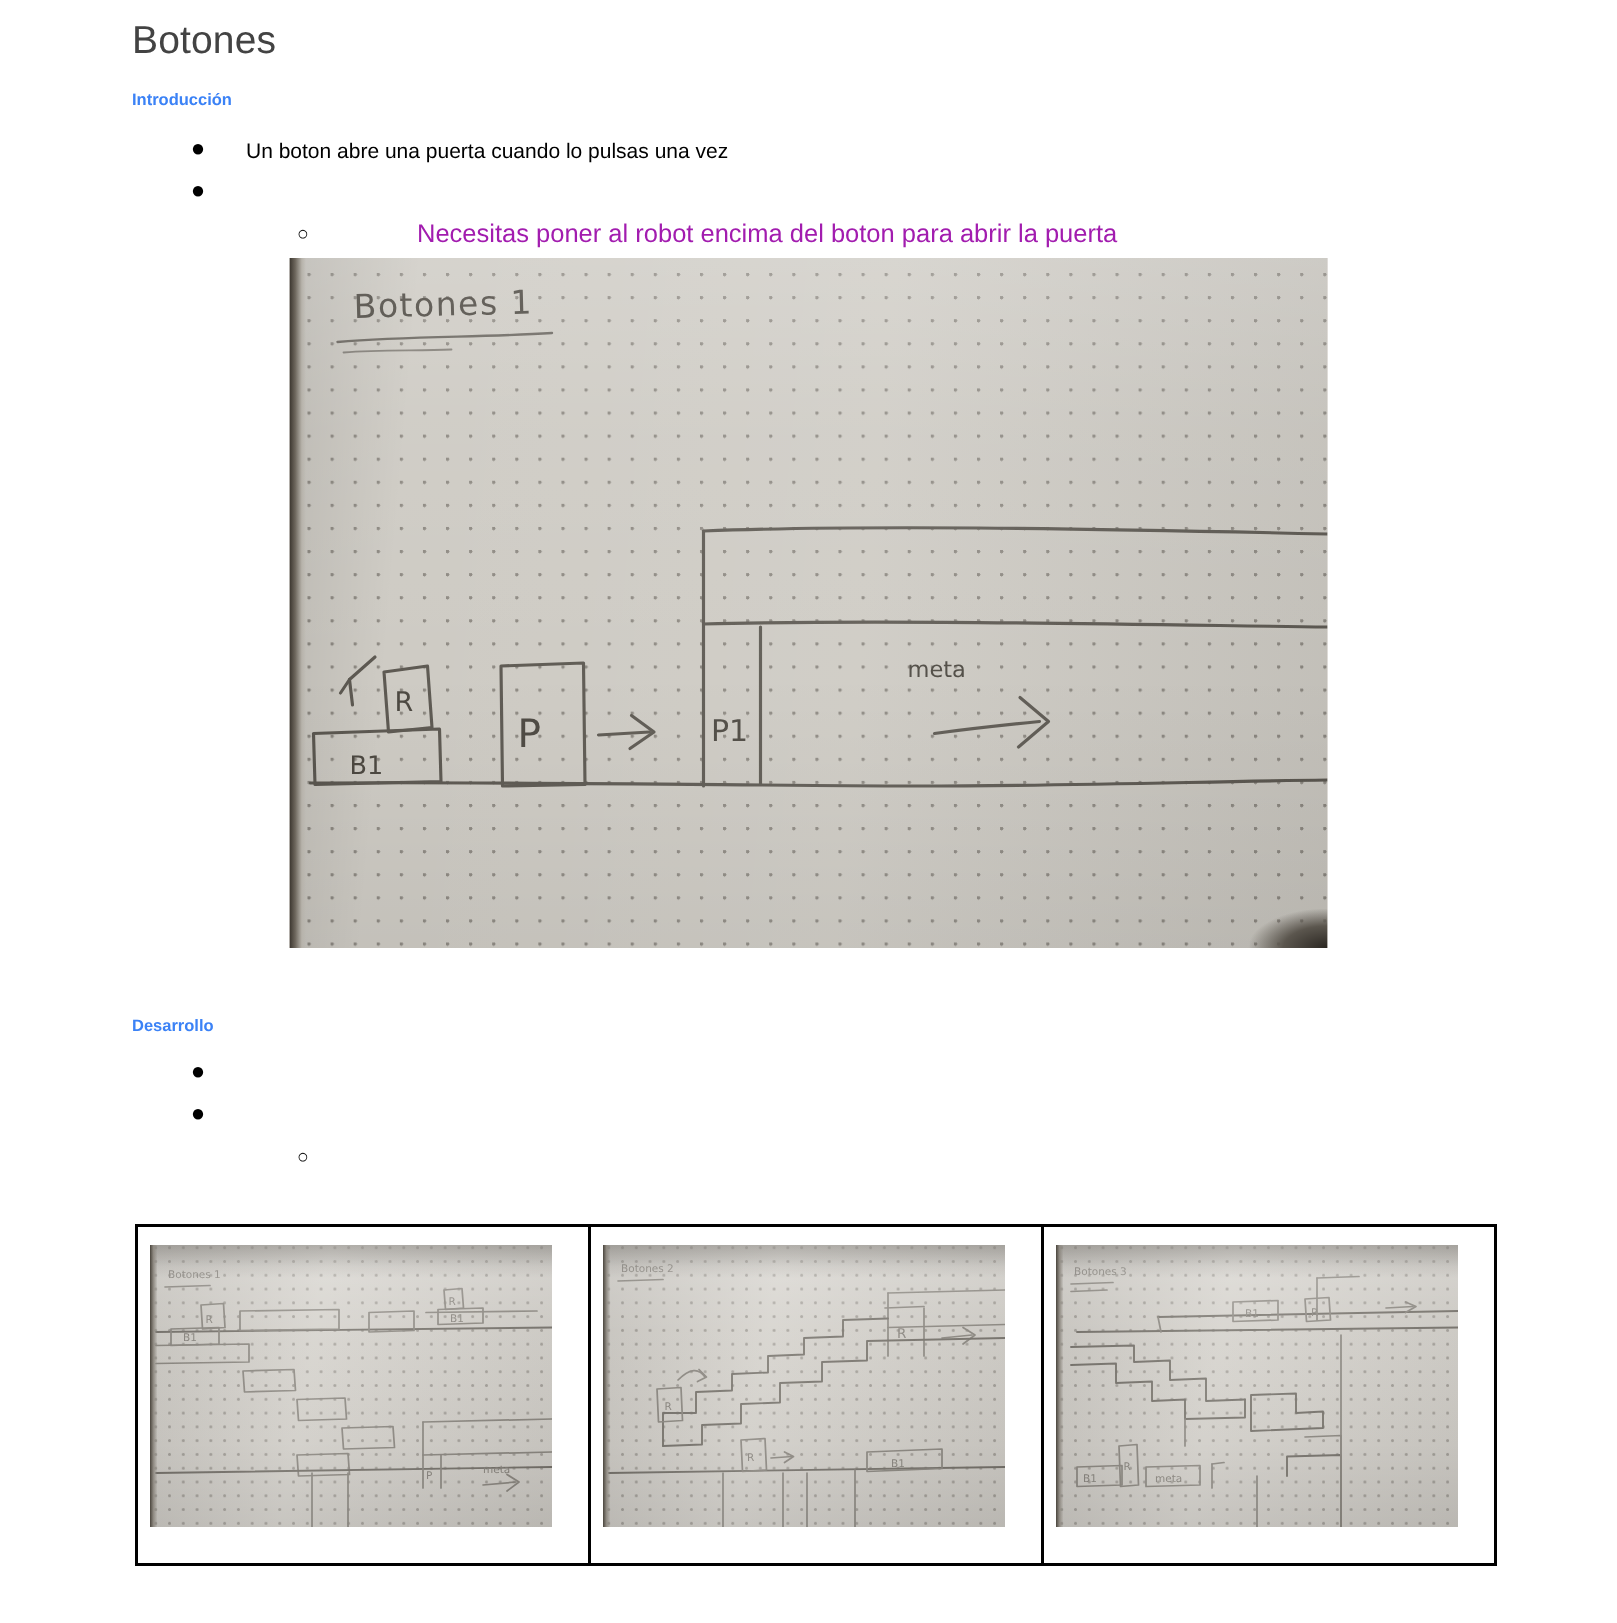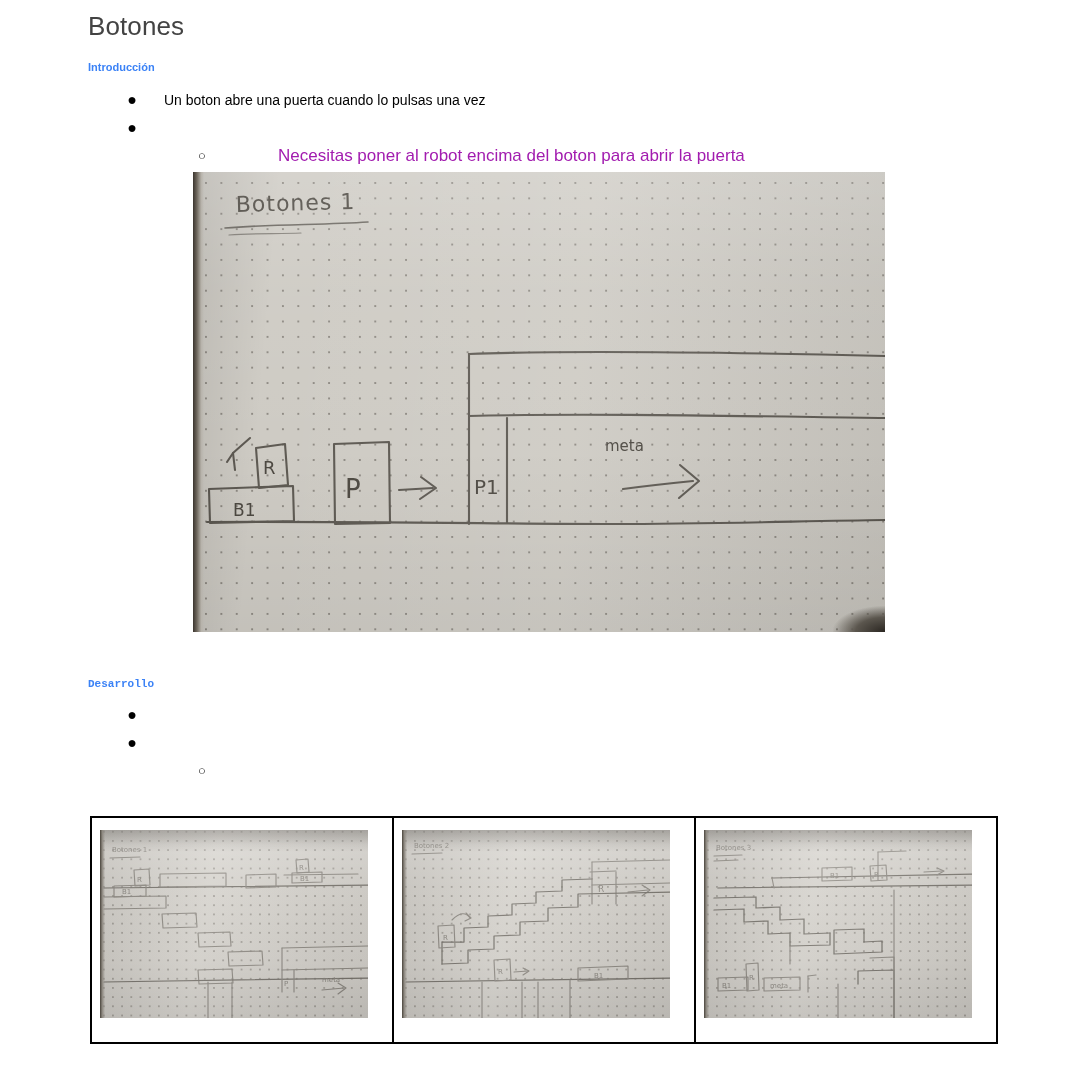--- a/index.html
+++ b/index.html
@@ -39,21 +39,21 @@
   
   .section-heading {
     position: absolute;
     left: 88px;
     font-size: 11px;
     font-weight: bold;
     color: #3b82f6;
     line-height: 22px;
   }
   #heading-intro { top: 56px; }
-  #heading-desarrollo { top: 673px; font-family: Liberation Mono, monospace; }
+  #heading-desarrollo { top: 673px; }
 
   
   .bullet-list {
     position: absolute;
     left: 0;
     width: 1000px;
   }
   #list-intro { top: 86px; }
   #list-desarrollo { top: 701px; }
 

